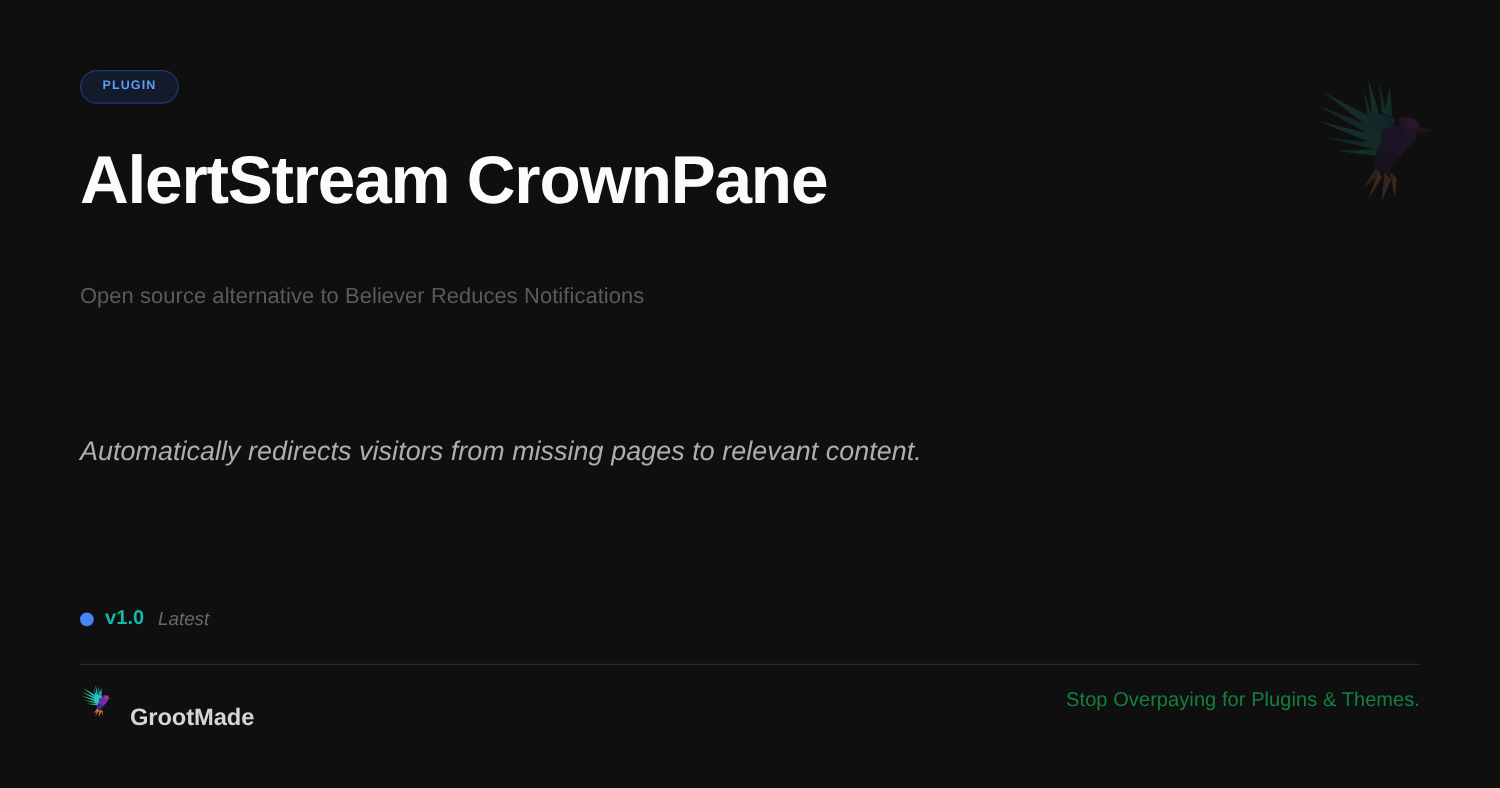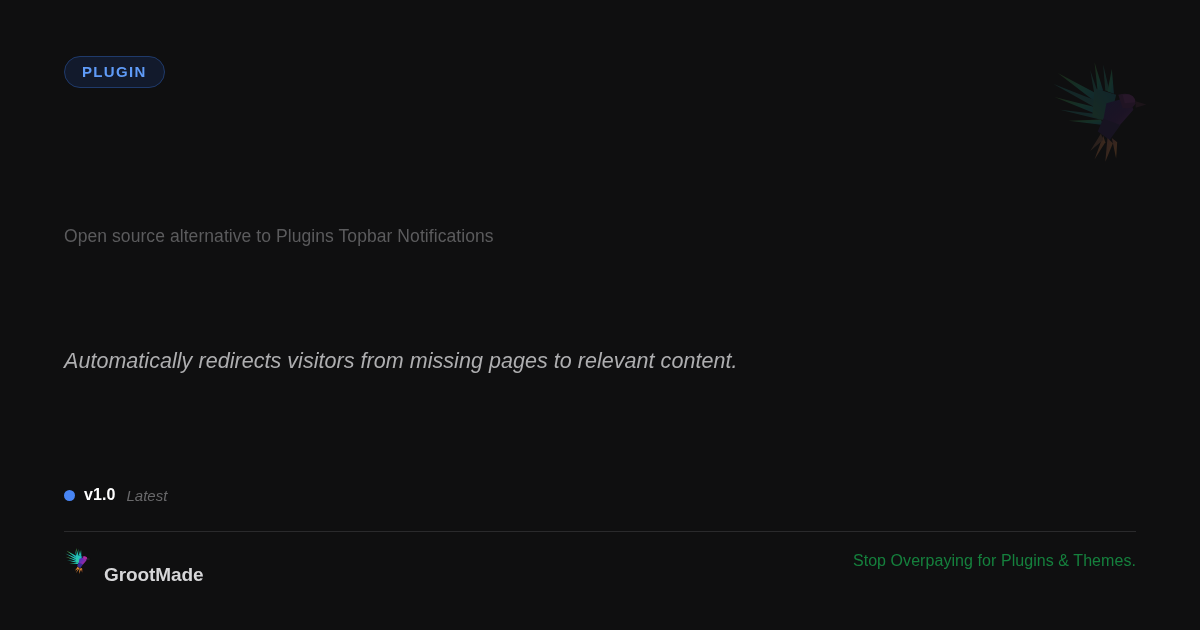--- a/index.html
+++ b/index.html
@@ -30,21 +30,21 @@
     left: 64px;
     top: 56px;
   }
   .badge {
     display: inline-block;
     padding: 7px 17px 8px;
     border-radius: 999px;
     background: #121a2c;
     border: 1px solid #1f3a6b;
     color: #5f9bf7;
-    font-size: 15px;
+    font-size: 10px;
     font-weight: bold;
     letter-spacing: 0.09em;
     line-height: 1;
   }
 
   
   .title {
     position: absolute;
     left: 64px;
     top: 115px;
@@ -98,21 +98,21 @@
   .version-dot {
     width: 11px;
     height: 11px;
     border-radius: 50%;
     background: #4885f4;
     flex: 0 0 auto;
   }
   .version-number {
     font-size: 16px;
     font-weight: bold;
-    color: #ffffff;
+    color: #14b8a6;
     letter-spacing: 0.005em;
   }
   .version-tag {
     font-size: 15px;
     color: #68686a;
     margin-left: 2px;
     font-style: italic;
   }
 
   
@@ -226,22 +226,23 @@
       <path d="M56 74 L54 96 L61 79 Z" fill="url(#wmTail)"></path>
       <path d="M60 74 L64 93 L65 78 Z" fill="url(#wmTail)"></path>
       <path d="M50 70 L40 86 L52 76 Z" fill="#6b4a3a"></path>
     </svg>
   </div>
 
   <div class="badge-row">
     <span class="badge">PLUGIN</span>
   </div>
 
-
-  <p class="subtitle">Open source alternative to Plugins Topbar Notifications</p>
+  <h1 class="title">AlertStream CrownPane</h1>
+
+  <p class="subtitle">Open source alternative to Believer Reduces Notifications</p>
 
   <div class="description">
     <div class="line">Automatically redirects visitors from missing pages to relevant content.</div>
   </div>
 
   <div class="version-row">
     <span class="version-dot"></span>
     <span class="version-number">v1.0</span>
     <span class="version-tag">Latest</span>
   </div>

